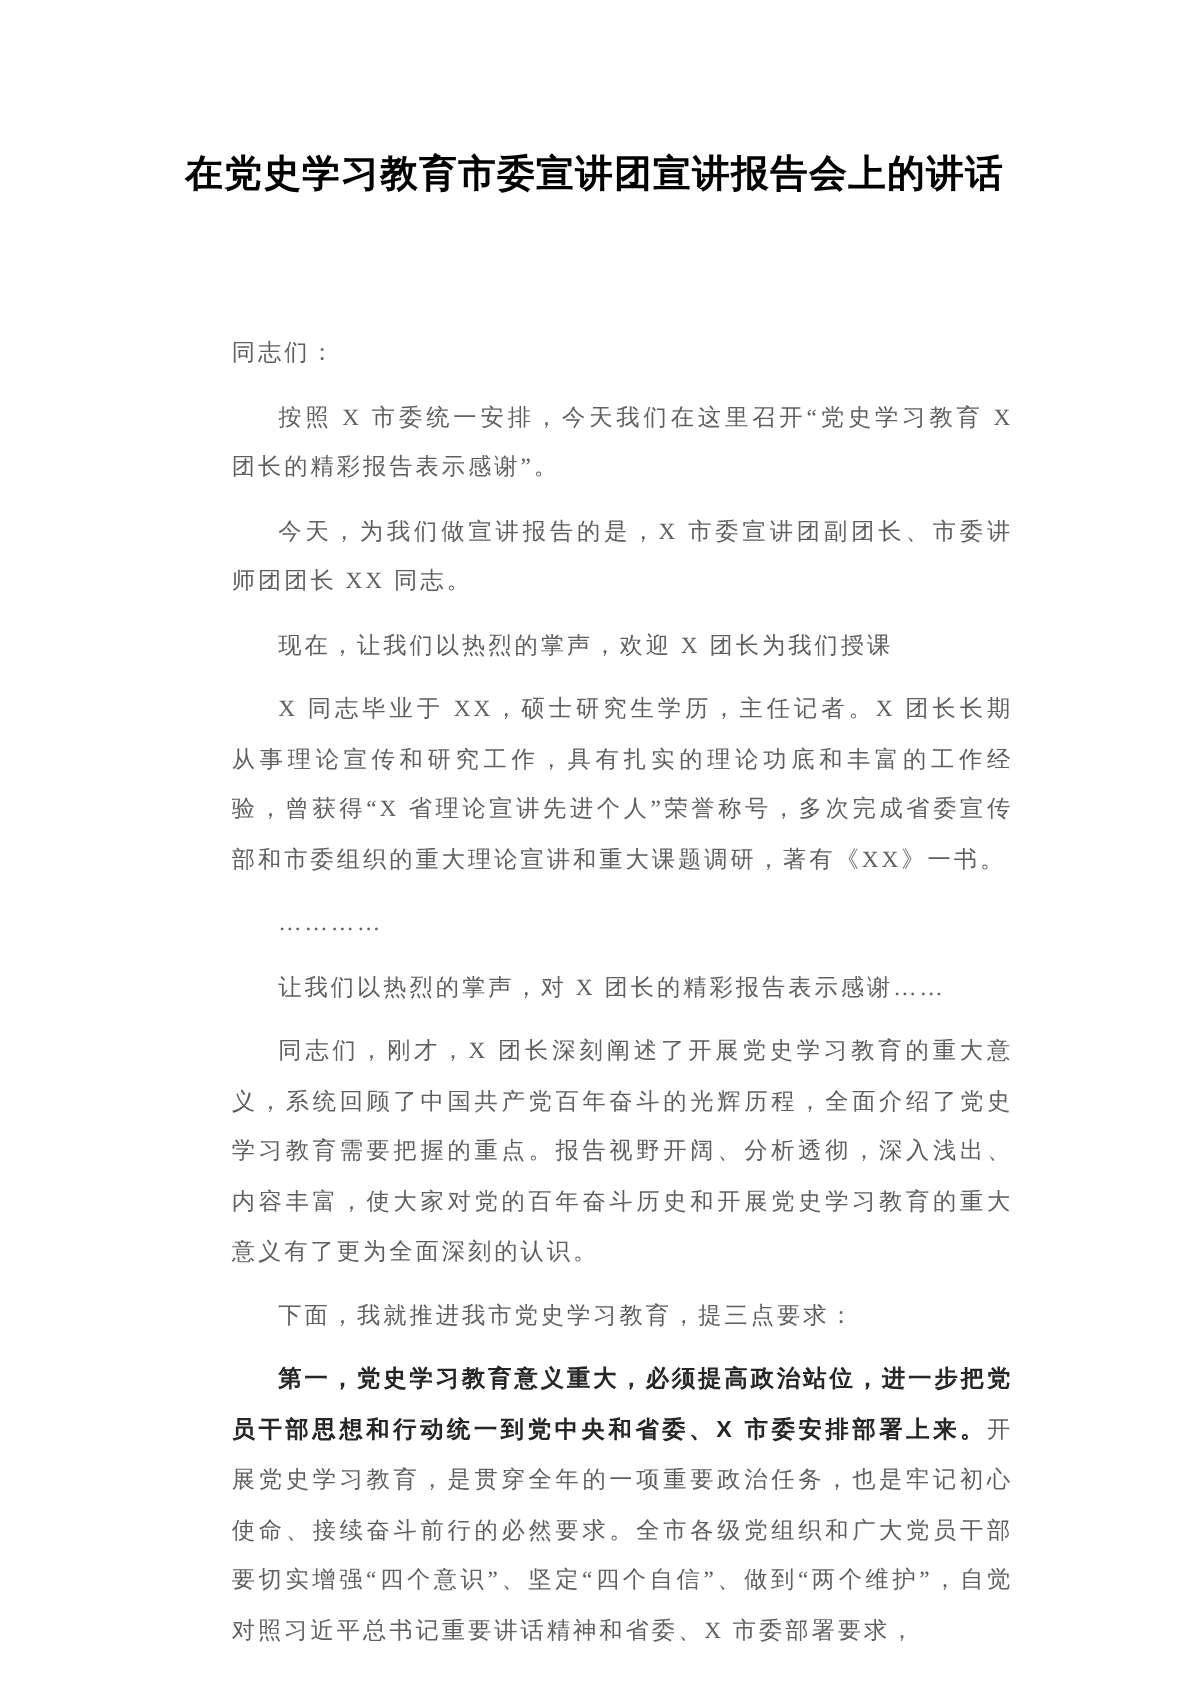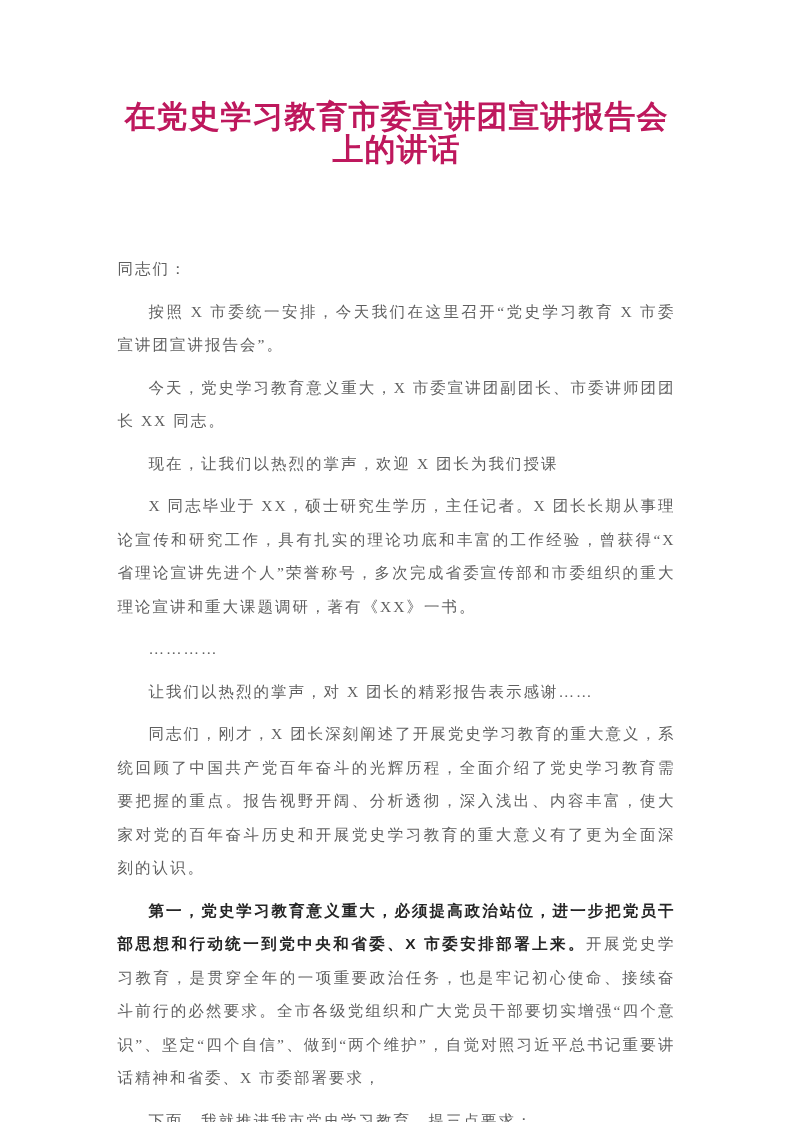--- a/index.html
+++ b/index.html
@@ -14,69 +14,70 @@
     background:#ffffff;
     padding-top:100px;
   }
   .doc {
     width:558px;
     margin:0 auto;
   }
   .doc-title {
     font-family:"Liberation Sans", sans-serif;
     font-weight:bold;
-    font-size:31px;
+    font-size:25px;
     line-height:33px;
-    color:#be185d;
+    color:#000000;
     text-align:center;
     letter-spacing:1px;
     margin-bottom:86px;
   }
   .body-text p {
     font-size:15.5px;
     line-height:33.5px;
     letter-spacing:2px;
     color:#5f5f5f;
     text-align:justify;
     text-indent:2em;
     margin-bottom:9px;
+    margin-left:37px;
   }
   .body-text p.no-indent { text-indent:0; }
   .body-text .lead {
     font-family:"Liberation Sans", sans-serif;
     font-weight:bold;
     color:#262626;
   }
 </style>
 </head>
 <body>
 
 <div class="page">
   <div class="doc">
 
     <h1 class="doc-title">在党史学习教育市委宣讲团宣讲报告会上的讲话</h1>
 
     <div class="body-text">
       <p class="no-indent">同志们：</p>
 
-      <p>按照 X 市委统一安排，今天我们在这里召开“党史学习教育 X 市委宣讲团宣讲报告会”。</p>
+      <p>按照 X 市委统一安排，今天我们在这里召开“党史学习教育 X 团长的精彩报告表示感谢”。</p>
 
-      <p>今天，党史学习教育意义重大，X 市委宣讲团副团长、市委讲师团团长 XX 同志。</p>
+      <p>今天，为我们做宣讲报告的是，X 市委宣讲团副团长、市委讲师团团长 XX 同志。</p>
 
       <p>现在，让我们以热烈的掌声，欢迎 X 团长为我们授课</p>
 
       <p>X 同志毕业于 XX，硕士研究生学历，主任记者。X 团长长期从事理论宣传和研究工作，具有扎实的理论功底和丰富的工作经验，曾获得“X 省理论宣讲先进个人”荣誉称号，多次完成省委宣传部和市委组织的重大理论宣讲和重大课题调研，著有《XX》一书。</p>
 
       <p>…………</p>
 
       <p>让我们以热烈的掌声，对 X 团长的精彩报告表示感谢……</p>
 
       <p>同志们，刚才，X 团长深刻阐述了开展党史学习教育的重大意义，系统回顾了中国共产党百年奋斗的光辉历程，全面介绍了党史学习教育需要把握的重点。报告视野开阔、分析透彻，深入浅出、内容丰富，使大家对党的百年奋斗历史和开展党史学习教育的重大意义有了更为全面深刻的认识。</p>
 
+      <p>下面，我就推进我市党史学习教育，提三点要求：</p>
+
       <p>
         <span class="lead">第一，党史学习教育意义重大，必须提高政治站位，进一步把党员干部思想和行动统一到党中央和省委、X 市委安排部署上来。</span><span>开展党史学习教育，是贯穿全年的一项重要政治任务，也是牢记初心使命、接续奋斗前行的必然要求。全市各级党组织和广大党员干部要切实增强“四个意识”、坚定“四个自信”、做到“两个维护”，自觉对照习近平总书记重要讲话精神和省委、X 市委部署要求，</span>
       </p>
-
-      <p>下面，我就推进我市党史学习教育，提三点要求：</p>
     </div>
 
   </div>
 </div>
 
 </body></html>

